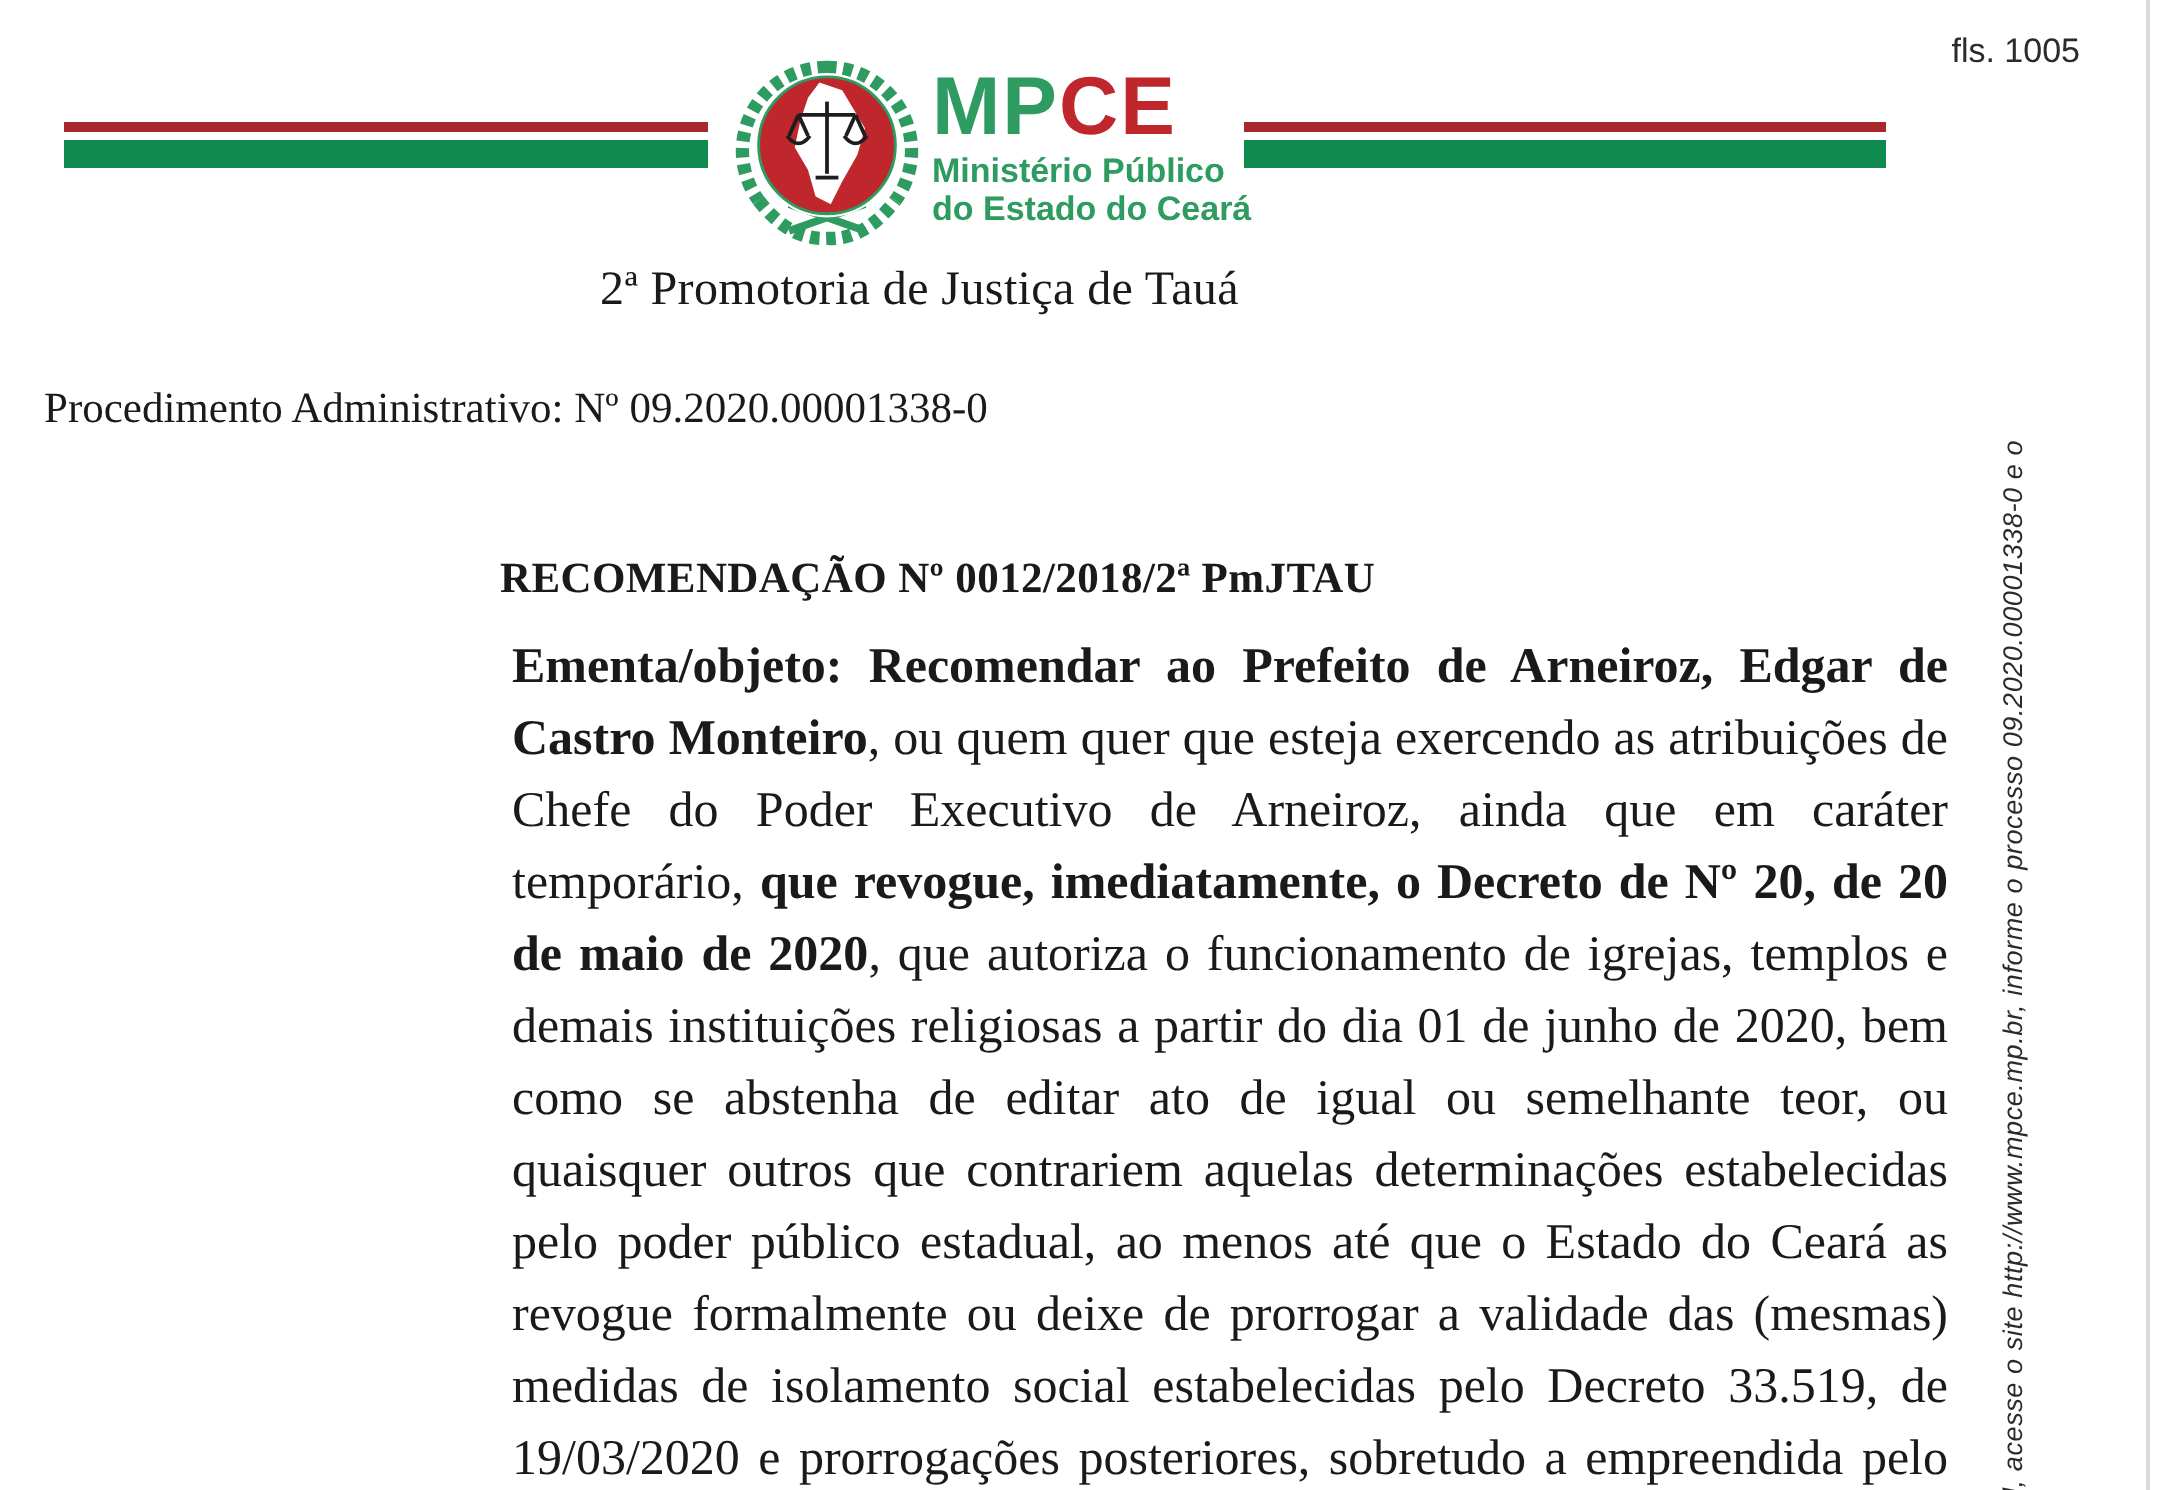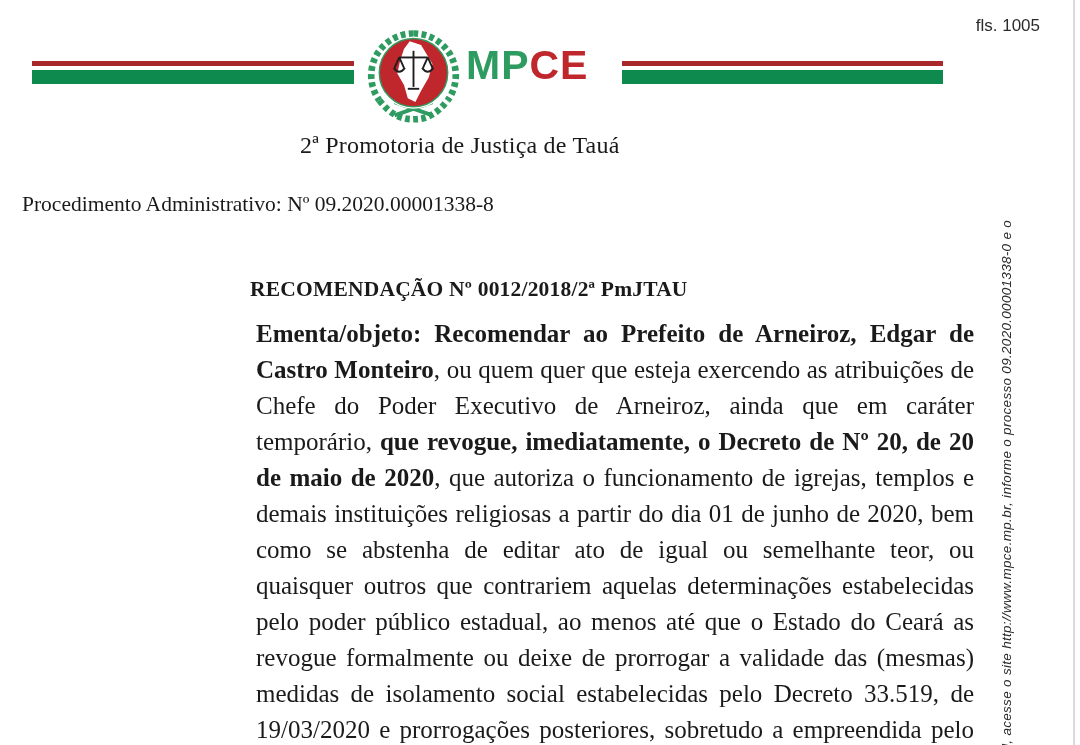--- a/index.html
+++ b/index.html
@@ -20,21 +20,21 @@
   }
   
   .stripes{position:absolute;top:61px;height:24px;}
   .stripes .red{height:5px;background:#a9282c;}
   .stripes .gap{height:4px;background:#ffffff;}
   .stripes .green{height:14px;background:#0e8a4e;}
   .stripes-left{left:32px;width:322px;}
   .stripes-right{left:622px;width:321px;}
   
   .emblem{position:absolute;left:366px;top:27px;width:95px;height:97px;}
-  .logo-text{position:absolute;left:466px;top:45px;font-family:"Liberation Sans", sans-serif;}
+  .logo-text{position:absolute;left:466px;top:33px;font-family:"Liberation Sans", sans-serif;}
   .logo-acronym{font-size:41px;font-weight:bold;letter-spacing:1px;line-height:40px;}
   .logo-acronym .mp{color:#2e9b60;}
   .logo-acronym .ce{color:#c0272d;}
   .logo-org{color:#2e9b60;font-size:17px;font-weight:bold;line-height:19px;margin-top:3px;}
   
   .promotoria{
     position:absolute;left:300px;top:132px;
     font-size:24px;letter-spacing:.2px;
   }
   .procedimento{
@@ -104,31 +104,35 @@
           <line x1="65" y1="31" x2="70" y2="42"></line>
         <path d="M29 42 q 6 8 12 0"></path>
         <path d="M59 42 q 6 8 12 0"></path>
         <line x1="44" y1="64" x2="56" y2="64"></line>
       </g>
     </svg>
   </div>
 
   <div class="logo-text">
     <div class="logo-acronym"><span class="mp">MP</span><span class="ce">CE</span></div>
+    <div class="logo-org">
+      <div>Ministério Público</div>
+      <div>do Estado do Ceará</div>
+    </div>
   </div>
 
   <div class="stripes stripes-right">
     <div class="red"></div>
     <div class="gap"></div>
     <div class="green"></div>
   </div>
 
   <div class="promotoria">2ª Promotoria de Justiça de Tauá</div>
 
-  <div class="procedimento">Procedimento Administrativo: Nº 09.2020.00001338-8</div>
+  <div class="procedimento">Procedimento Administrativo: Nº 09.2020.00001338-0</div>
 
   <div class="rec-title">RECOMENDAÇÃO Nº 0012/2018/2ª PmJTAU</div>
 
   <div class="ementa"><span class="b">Ementa/objeto: Recomendar ao Prefeito de Arneiroz, Edgar de Castro Monteiro</span><span>, ou quem quer que esteja exercendo as atribuições de Chefe do Poder Executivo de Arneiroz, ainda que em caráter temporário, </span><span class="b">que revogue, imediatamente, o Decreto de Nº 20, de 20 de maio de 2020</span><span>, que autoriza o funcionamento de igrejas, templos e demais instituições religiosas a partir do dia 01 de junho de 2020, bem como se abstenha de editar ato de igual ou semelhante teor, ou quaisquer outros que contrariem aquelas determinações estabelecidas pelo poder público estadual, ao menos até que o Estado do Ceará as revogue formalmente ou deixe de prorrogar a validade das (mesmas) medidas de isolamento social estabelecidas pelo Decreto 33.519, de 19/03/2020 e prorrogações posteriores, sobretudo a empreendida pelo Decreto 33.595, de 20/05/2020.</span></div>
 
   <div class="vtext">l, acesse o site http://www.mpce.mp.br, informe o processo 09.2020.00001338-0 e o</div>
 
   <div class="right-border"></div>
 
 </div>

